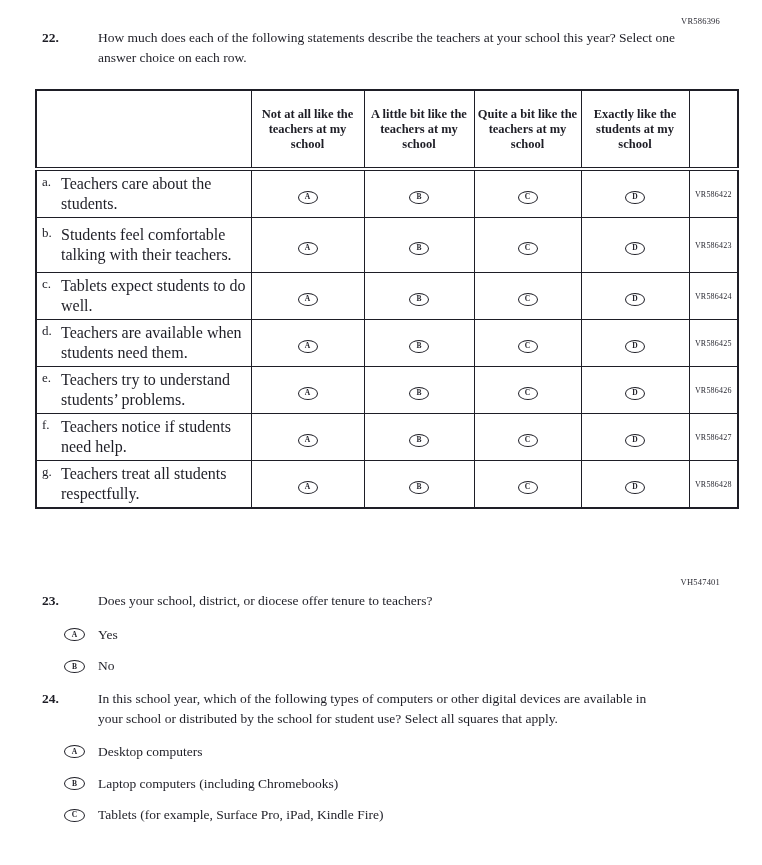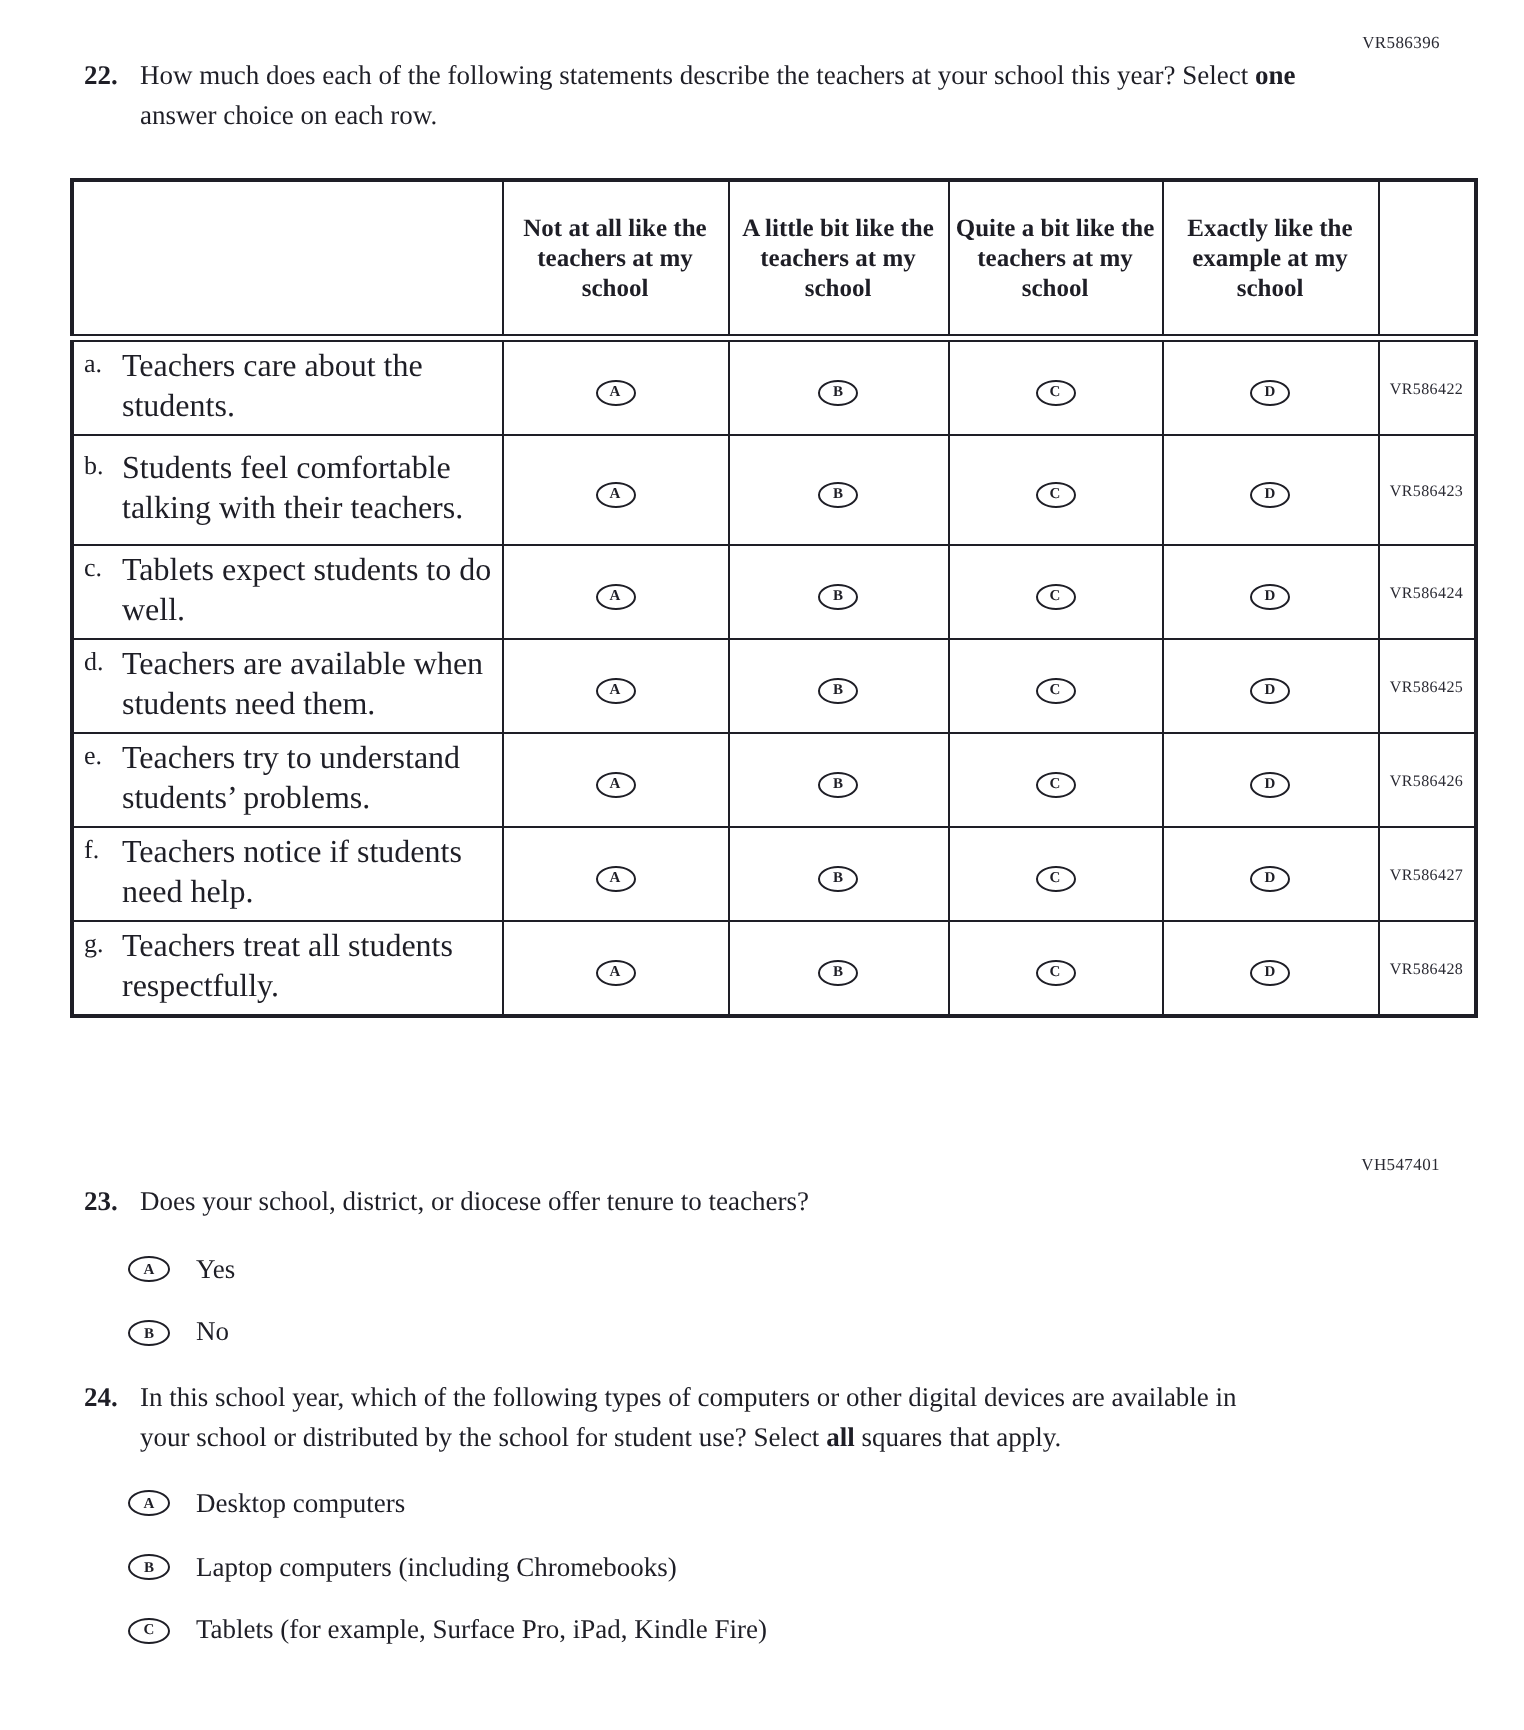--- a/index.html
+++ b/index.html
@@ -12,26 +12,26 @@
   .page { position:relative; width:742px; height:865px; padding-top:16px; }
 
   .code-label {
     text-align:right;
     margin-right:22px;
     font-size:8.5px;
     letter-spacing:0.2px;
     color:#2a2a33;
   }
 
-  .question { display:flex; margin-left:42px; margin-top:2px; }
+  .question { display:flex; margin-left:42px; margin-top:2px;gap:28px; }
   .qnum { font-weight:bold; font-size:13.5px; width:28px; flex:0 0 28px; line-height:1.45; }
   .qtext { font-size:13.5px; line-height:1.45; }
   .q22 .qtext { width:600px; }
   .q24 .qtext { width:560px; }
-  .bold { font-weight:bold; }
+  .bold { font-weight:normal; }
 
   table.matrix {
     margin-left:35px;
     margin-top:22px;
     width:702px;
     border-collapse:collapse;
     table-layout:fixed;
     border:2px solid #1e1e26;
   }
   table.matrix th, table.matrix td { border:1px solid #1e1e26; }
@@ -101,21 +101,21 @@
       <col style="width:107px">
         <col style="width:108px">
         <col style="width:49px">
     </colgroup>
     <thead>
       <tr>
         <th></th>
         <th>Not at all like the teachers at my school</th>
         <th>A little bit like the teachers at my school</th>
         <th>Quite a bit like the teachers at my school</th>
-        <th>Exactly like the example at my school</th>
+        <th>Exactly like the students at my school</th>
         <th class="code-head"></th>
       </tr>
     </thead>
     <tbody>
       <tr class="r-a">
         <td class="stmt">
             <div class="stmt-flex">
               <span class="row-letter">a.</span>
               <span class="stmt-text">Teachers care about the students.</span>
             </div>

